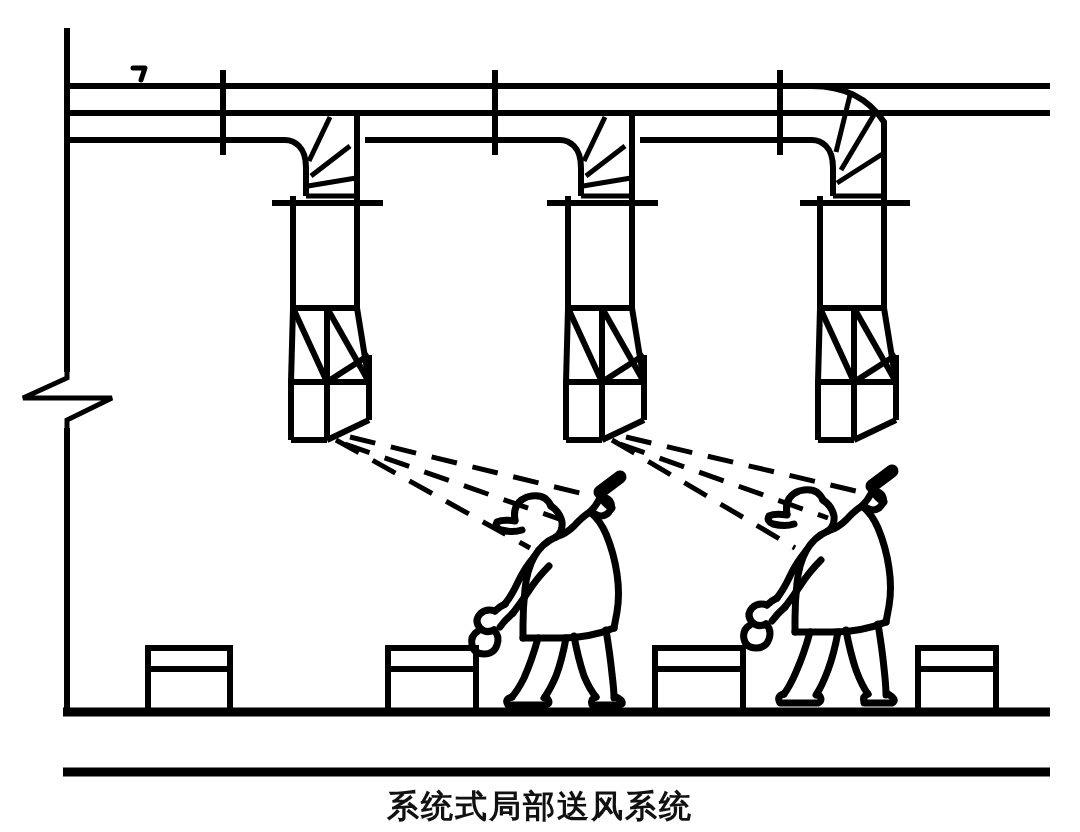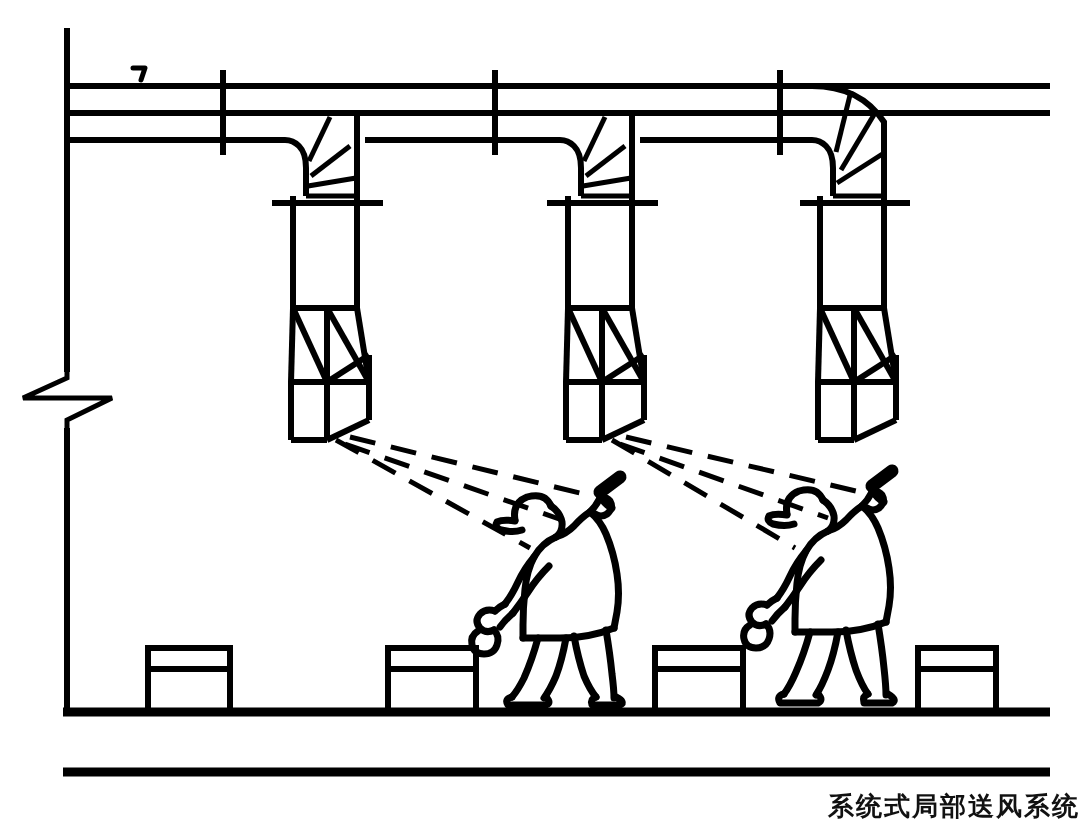--- a/index.html
+++ b/index.html
@@ -21,23 +21,23 @@
     top: 0;
     width: 1080px;
     height: 832px;
     display: block;
   }
   .caption {
     position: absolute;
     left: 0;
     top: 786px;
     width: 1080px;
-    text-align: right;
+    text-align: center;
     font-family: "DejaVu Sans", "Liberation Sans", sans-serif;
-    font-size: 26px;
+    font-size: 32px;
     font-weight: 600;
     letter-spacing: 2px;
     color: #111111;
     line-height: 40px;
     white-space: nowrap;
   }
 </style>
 </head>
 <body>
 

